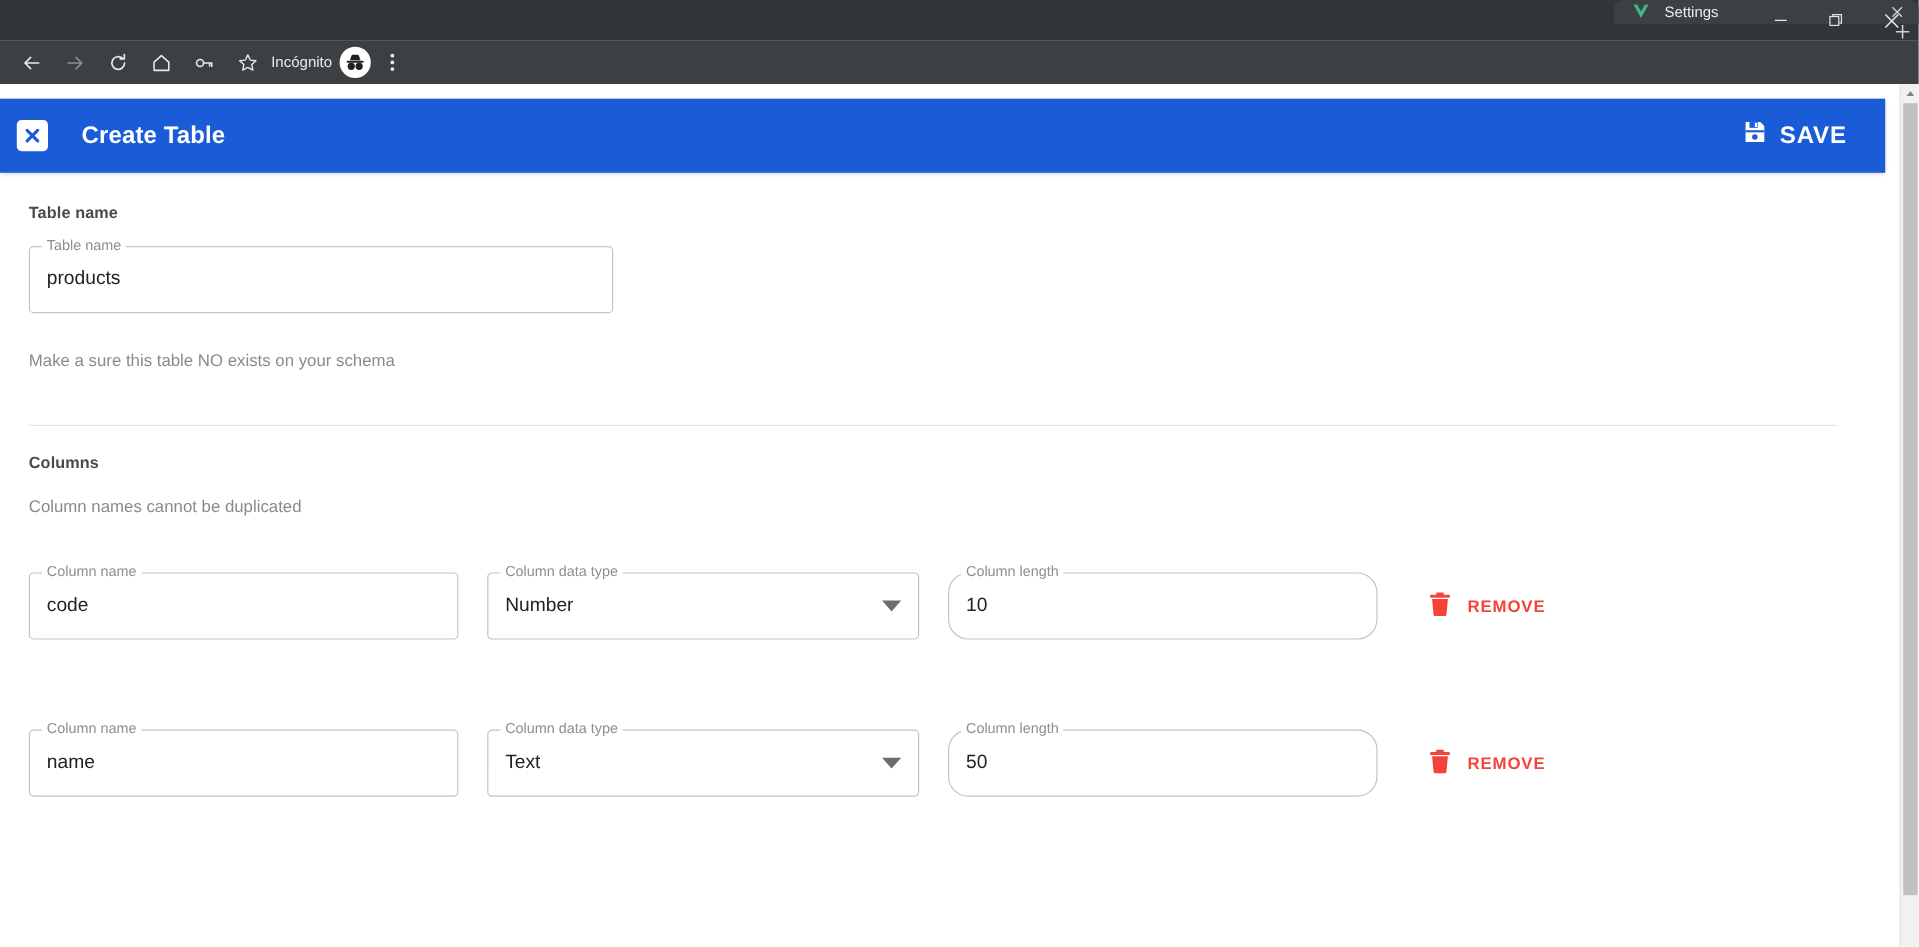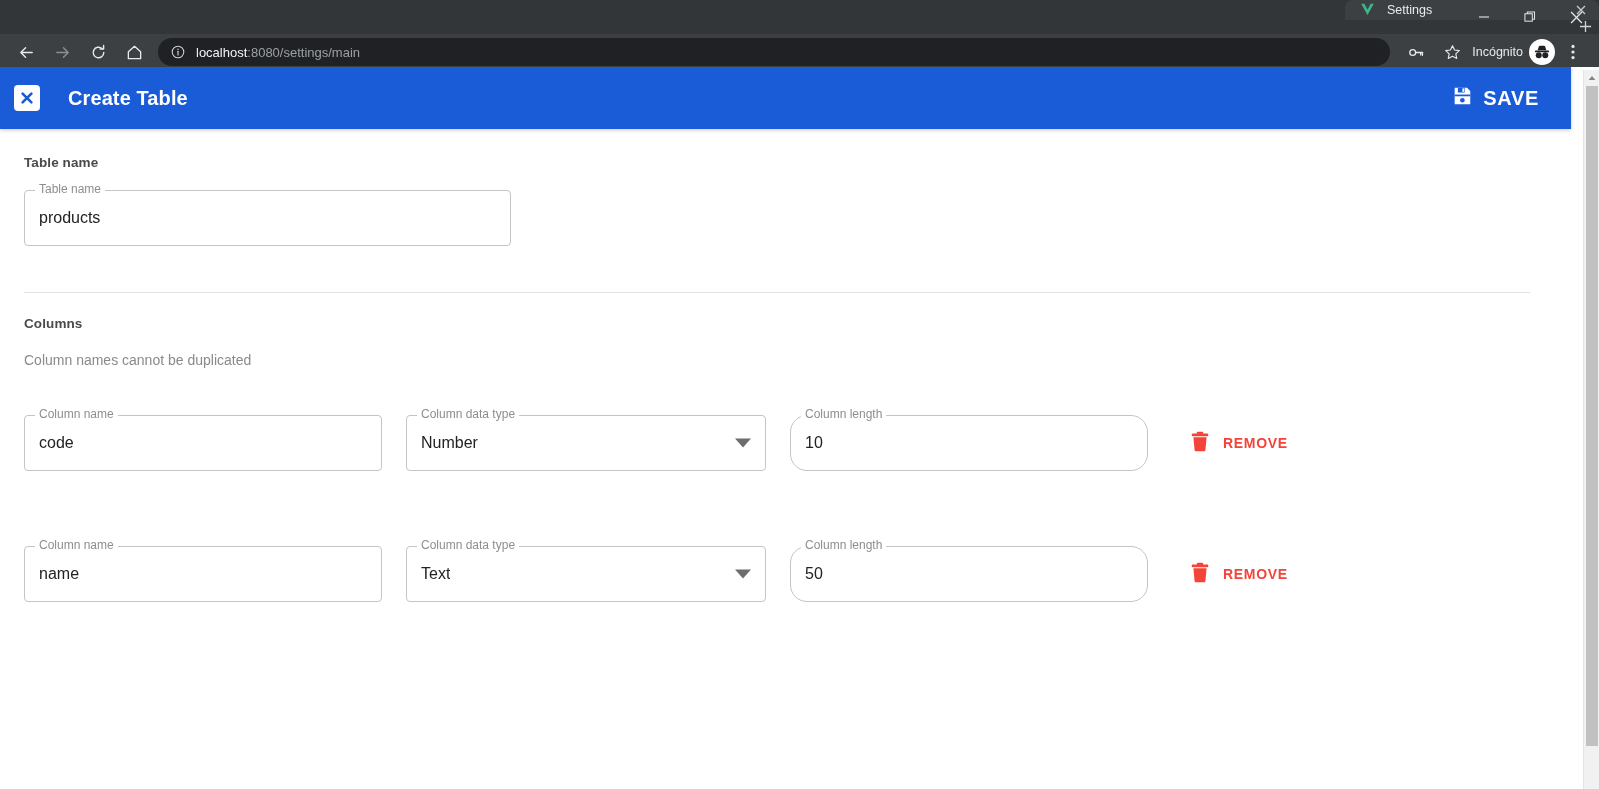--- a/index.html
+++ b/index.html
@@ -116,21 +116,21 @@
   .incog-avatar {
     width: 26px; height: 26px; border-radius: 50%;
     background: #ffffff;
     display: flex; align-items: center; justify-content: center;
     flex: 0 0 26px;
   }
 
   
   .viewport {
     position: absolute;
-    top: 67px; left: 0;
+    top: 82px; left: 0;
     width: 1599px;
     height: 620px;
     background: #ffffff;
     overflow: hidden;
   }
   .page { width: 1571px; height: 719px; position: relative; }
 
   .appbar {
     height: 62px;
     background: #1a5bd8;
@@ -340,30 +340,20 @@
         <path d="M14.6 9 A5.6 5.6 0 1 1 12.7 4.8" stroke="#e8eaed" stroke-width="1.5" fill="none" stroke-linecap="round"></path>
         <path d="M14.4 1.6 V5.3 H10.7" stroke="#e8eaed" stroke-width="1.5" fill="none" stroke-linecap="round" stroke-linejoin="round"></path>
       </svg>
     </div>
     <div class="tb-icon">
       <svg width="17" height="17" viewBox="0 0 18 18">
           <path d="M2.5 8.2 L9 2.5 L15.5 8.2 V15.5 H2.5 Z" stroke="#e8eaed" stroke-width="1.4" fill="none" stroke-linejoin="round"></path>
         </svg>
     </div>
 
-    <div class="omnibox">
-      <span class="omni-info">
-        <svg width="14" height="14" viewBox="0 0 16 16">
-          <circle cx="8" cy="8" r="6.6" fill="none" stroke="#cfd2d5" stroke-width="1.2"></circle>
-          <path d="M8 7.2 V11.4" stroke="#cfd2d5" stroke-width="1.3" stroke-linecap="round"></path>
-          <circle cx="8" cy="4.9" r=".85" fill="#cfd2d5"></circle>
-        </svg>
-      </span>
-      <span class="omni-url"><span class="host">localhost</span><span>:8080/settings/main</span></span>
-    </div>
 
     <div class="tb-right">
       <div class="tb-icon">
         <svg width="17" height="17" viewBox="0 0 18 18">
           <circle cx="5" cy="9" r="3.1" fill="none" stroke="#e8eaed" stroke-width="1.4"></circle>
           <path d="M8.1 9 H15.5 M13.4 9 V11.6 M15.3 9 V12" stroke="#e8eaed" stroke-width="1.4" stroke-linecap="round"></path>
         </svg>
       </div>
       <div class="tb-icon">
         <svg width="17" height="17" viewBox="0 0 18 18">
@@ -416,20 +406,21 @@
 
       <div class="content">
 
         <div class="section-title">Table name</div>
 
         <div class="field tablename-field" style="margin-top:20px;">
           <span class="flabel">Table name</span>
           <span class="fvalue">products</span>
         </div>
 
+        <div class="hint" style="margin-top:31px;">Make a sure this table NO exists on your schema</div>
 
         <div class="divider" style="margin-top:46px;"></div>
 
         <div class="section-title" style="margin-top:23px;">Columns</div>
 
         <div class="hint" style="margin-top:21px;">Column names cannot be duplicated</div>
 
         <div class="col-row" style="margin-top:47px;">
           <div class="field col-name">
             <span class="flabel">Column name</span>

